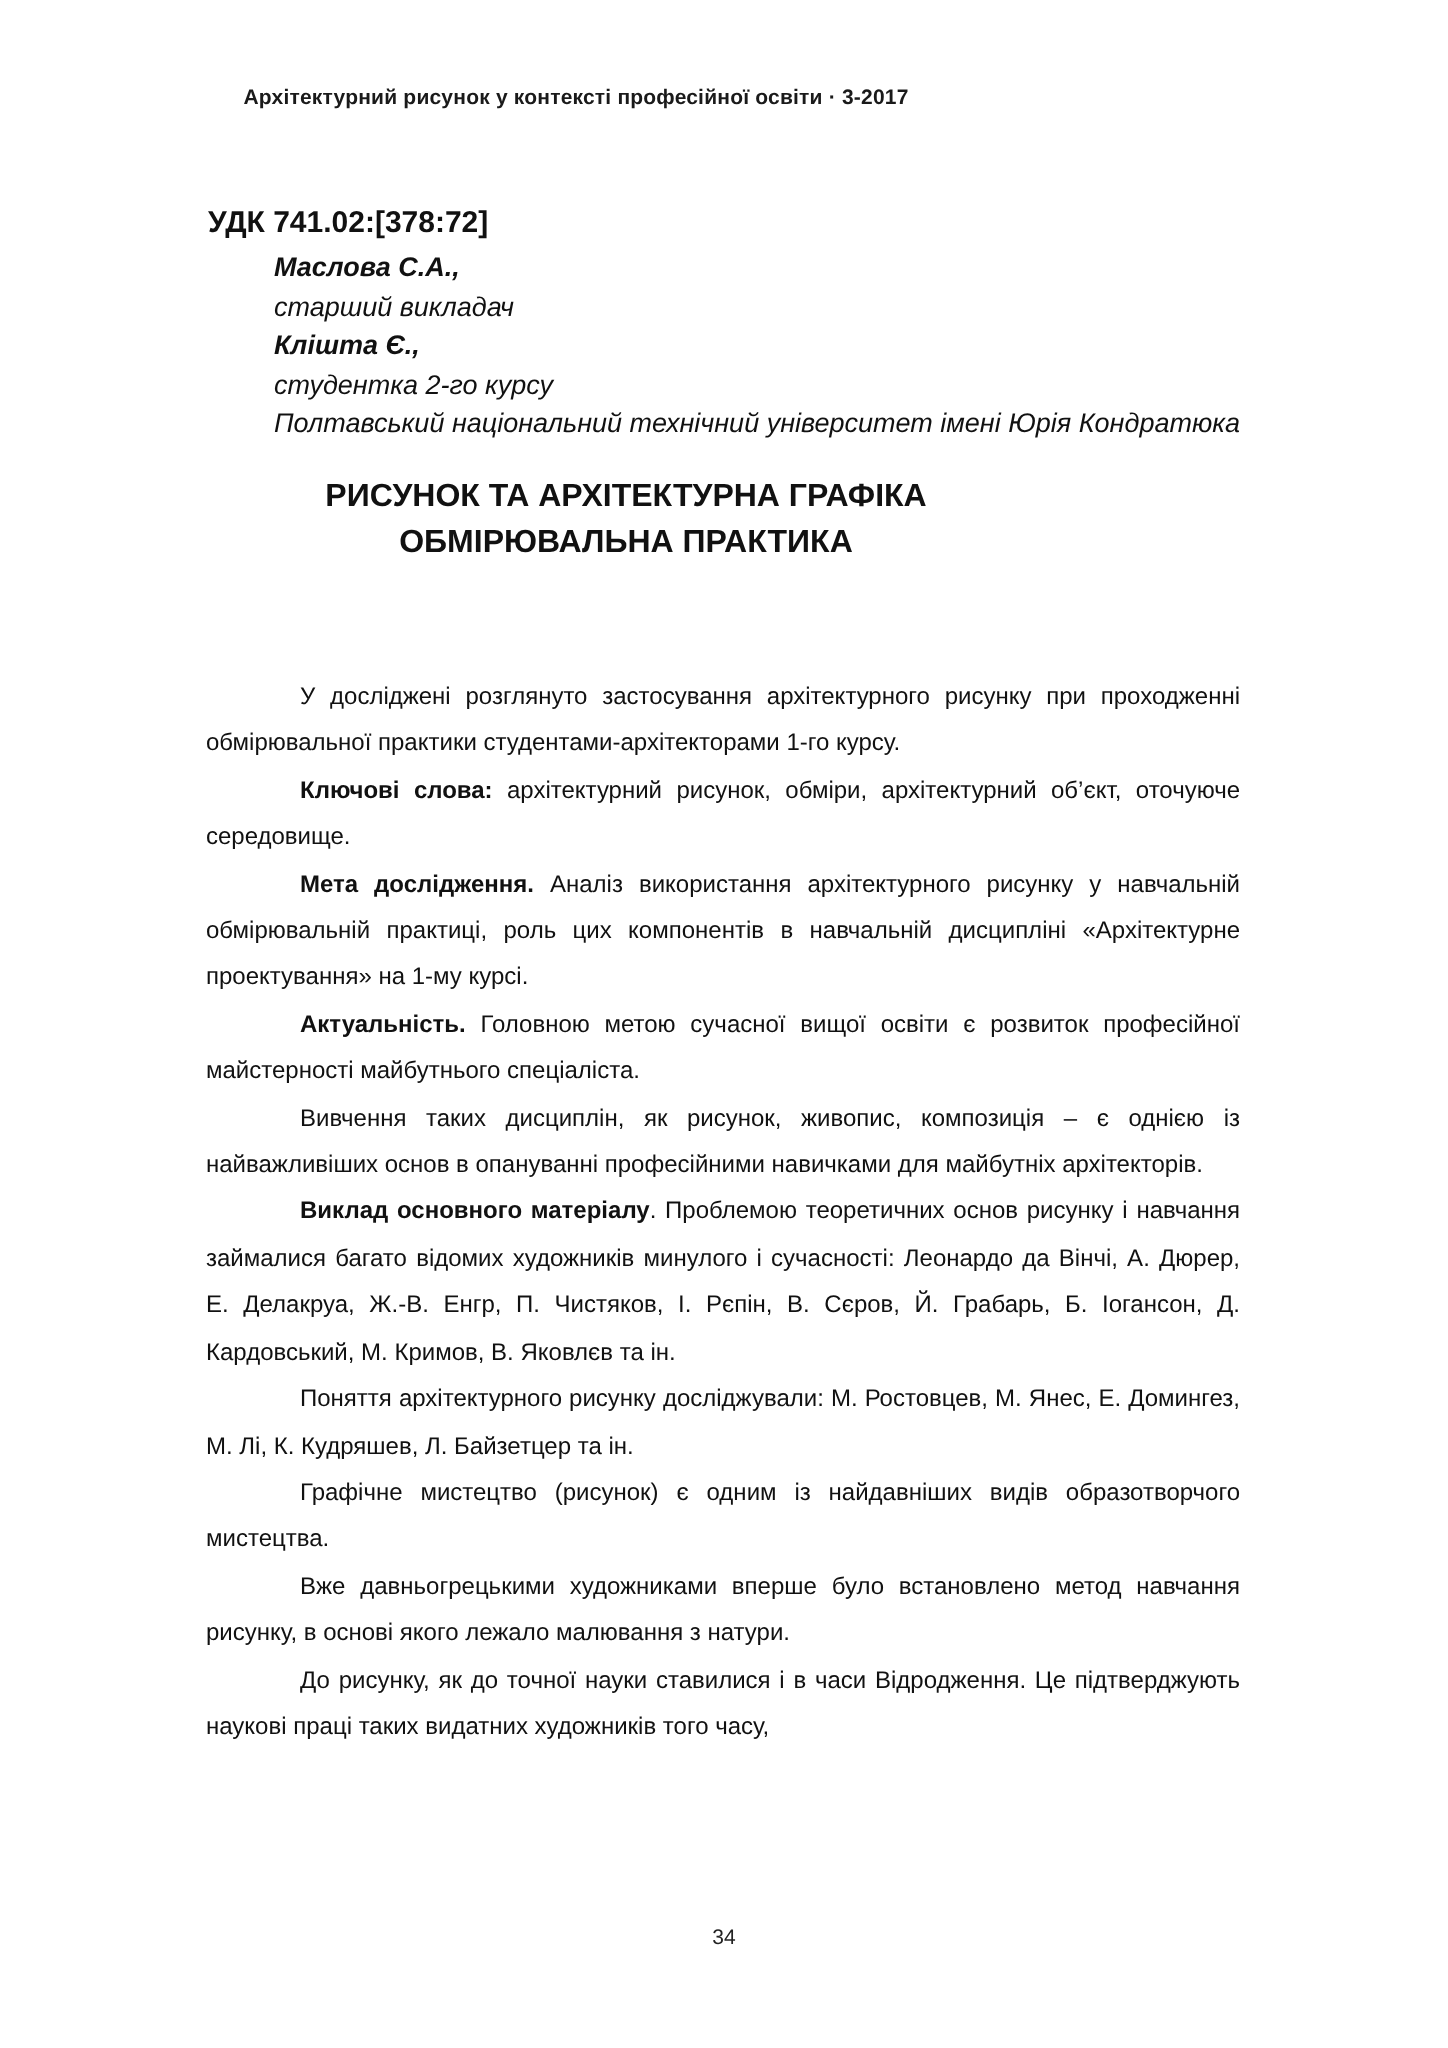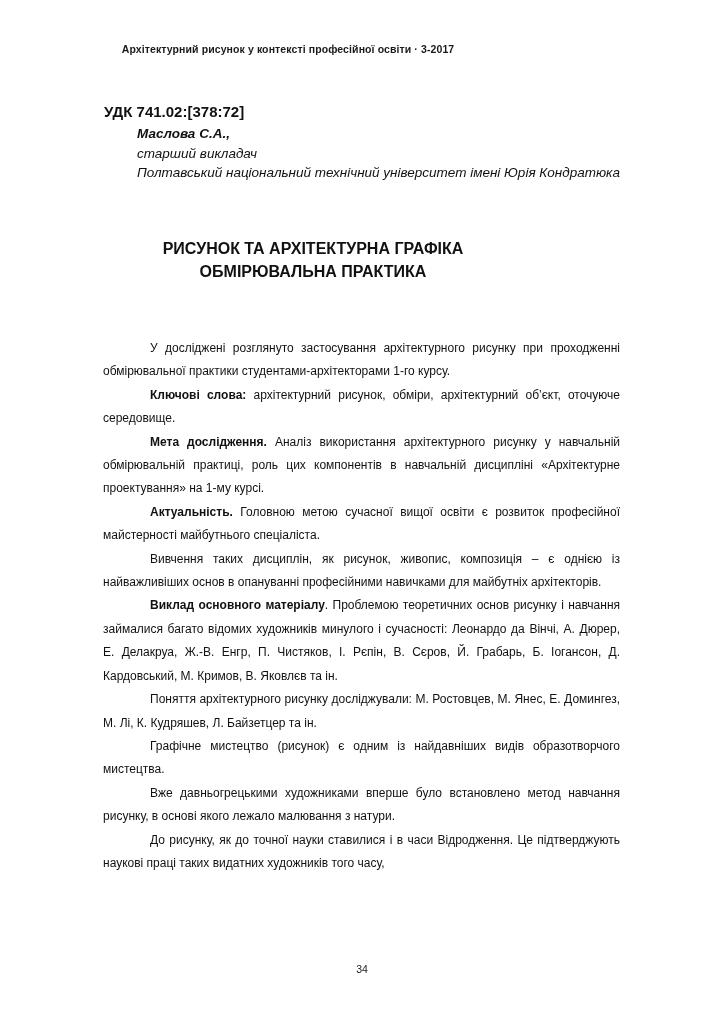--- a/index.html
+++ b/index.html
@@ -41,20 +41,22 @@
 </head>
 <body>
 
 <div class="running-header">Архітектурний  рисунок  у контексті  професійної  освіти  · 3-2017</div>
 
 <div class="udk">УДК 741.02:[378:72]</div>
 
 <div class="authors">
   <div class="name">Маслова С.А.,</div>
   <div>старший викладач</div>
+  <div class="name">Клішта Є.,</div>
+  <div>студентка 2-го курсу</div>
   <div>Полтавський національний технічний університет імені Юрія Кондратюка</div>
 </div>
 
 <div class="title">
   <div>РИСУНОК ТА АРХІТЕКТУРНА ГРАФІКА</div>
   <div style="padding-left:0;">ОБМІРЮВАЛЬНА ПРАКТИКА</div>
 </div>
 
 <div class="body-text">
   <p><span>У досліджені розглянуто застосування архітектурного рисунку при проходженні обмірювальної практики студентами-архітекторами 1-го курсу.</span></p>

